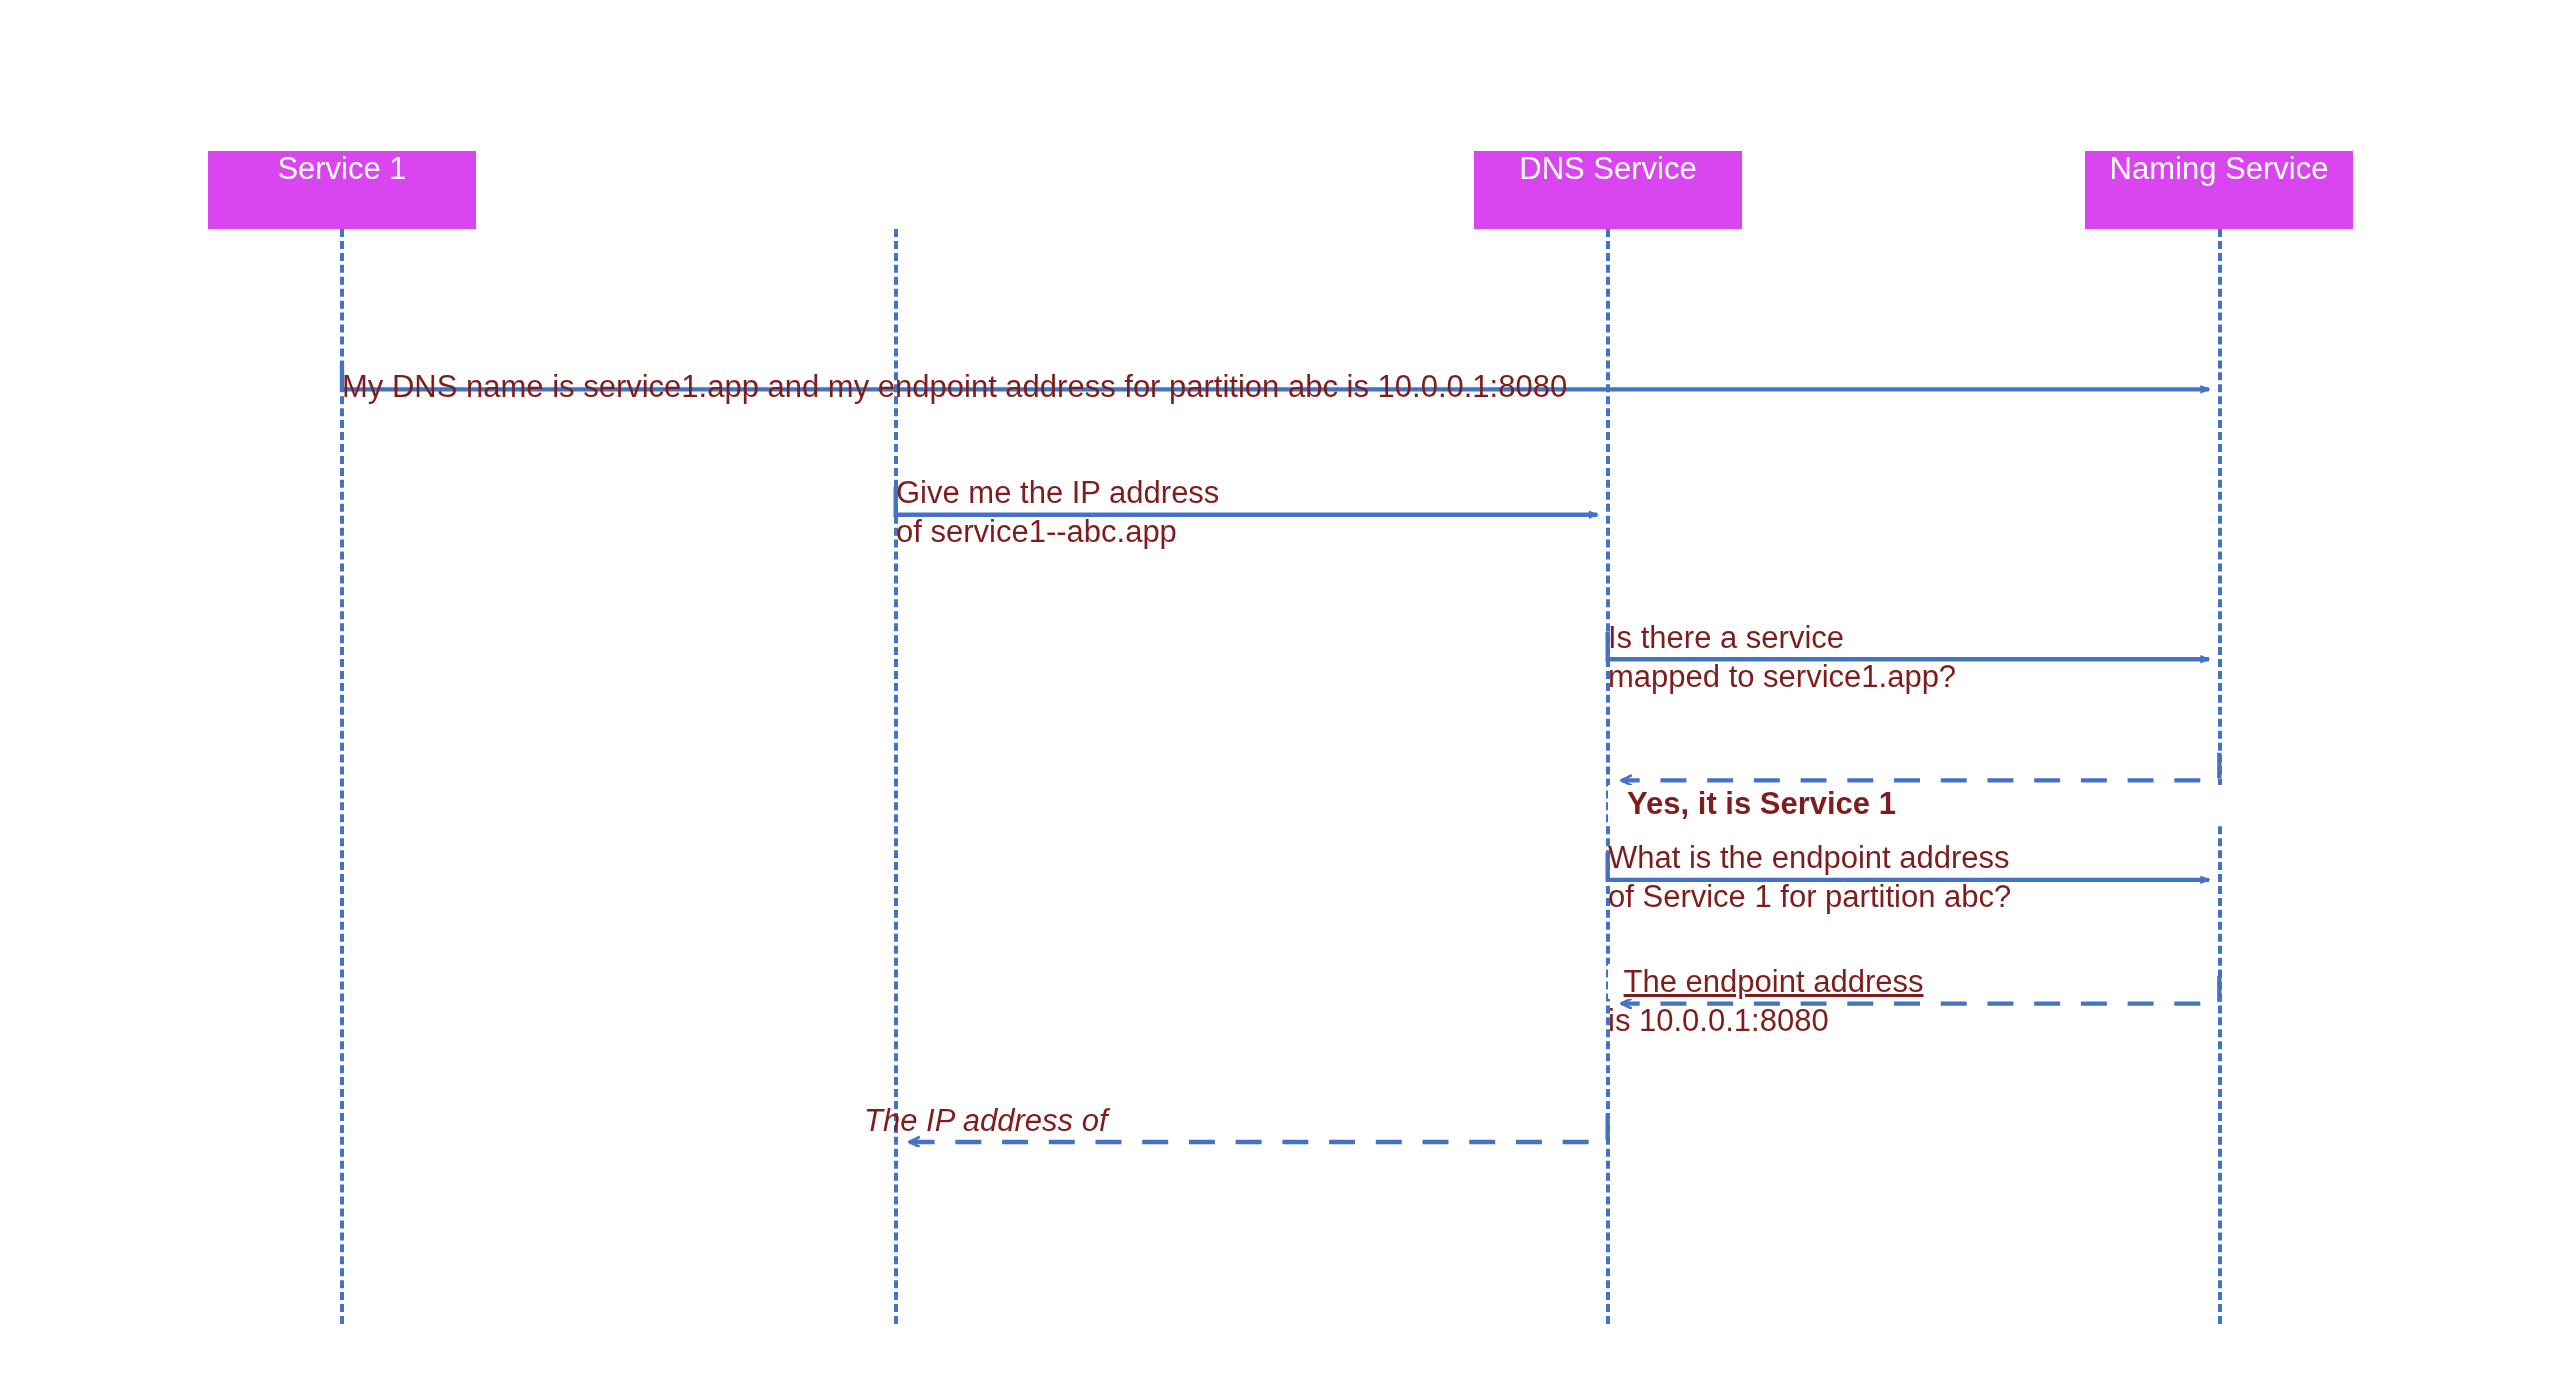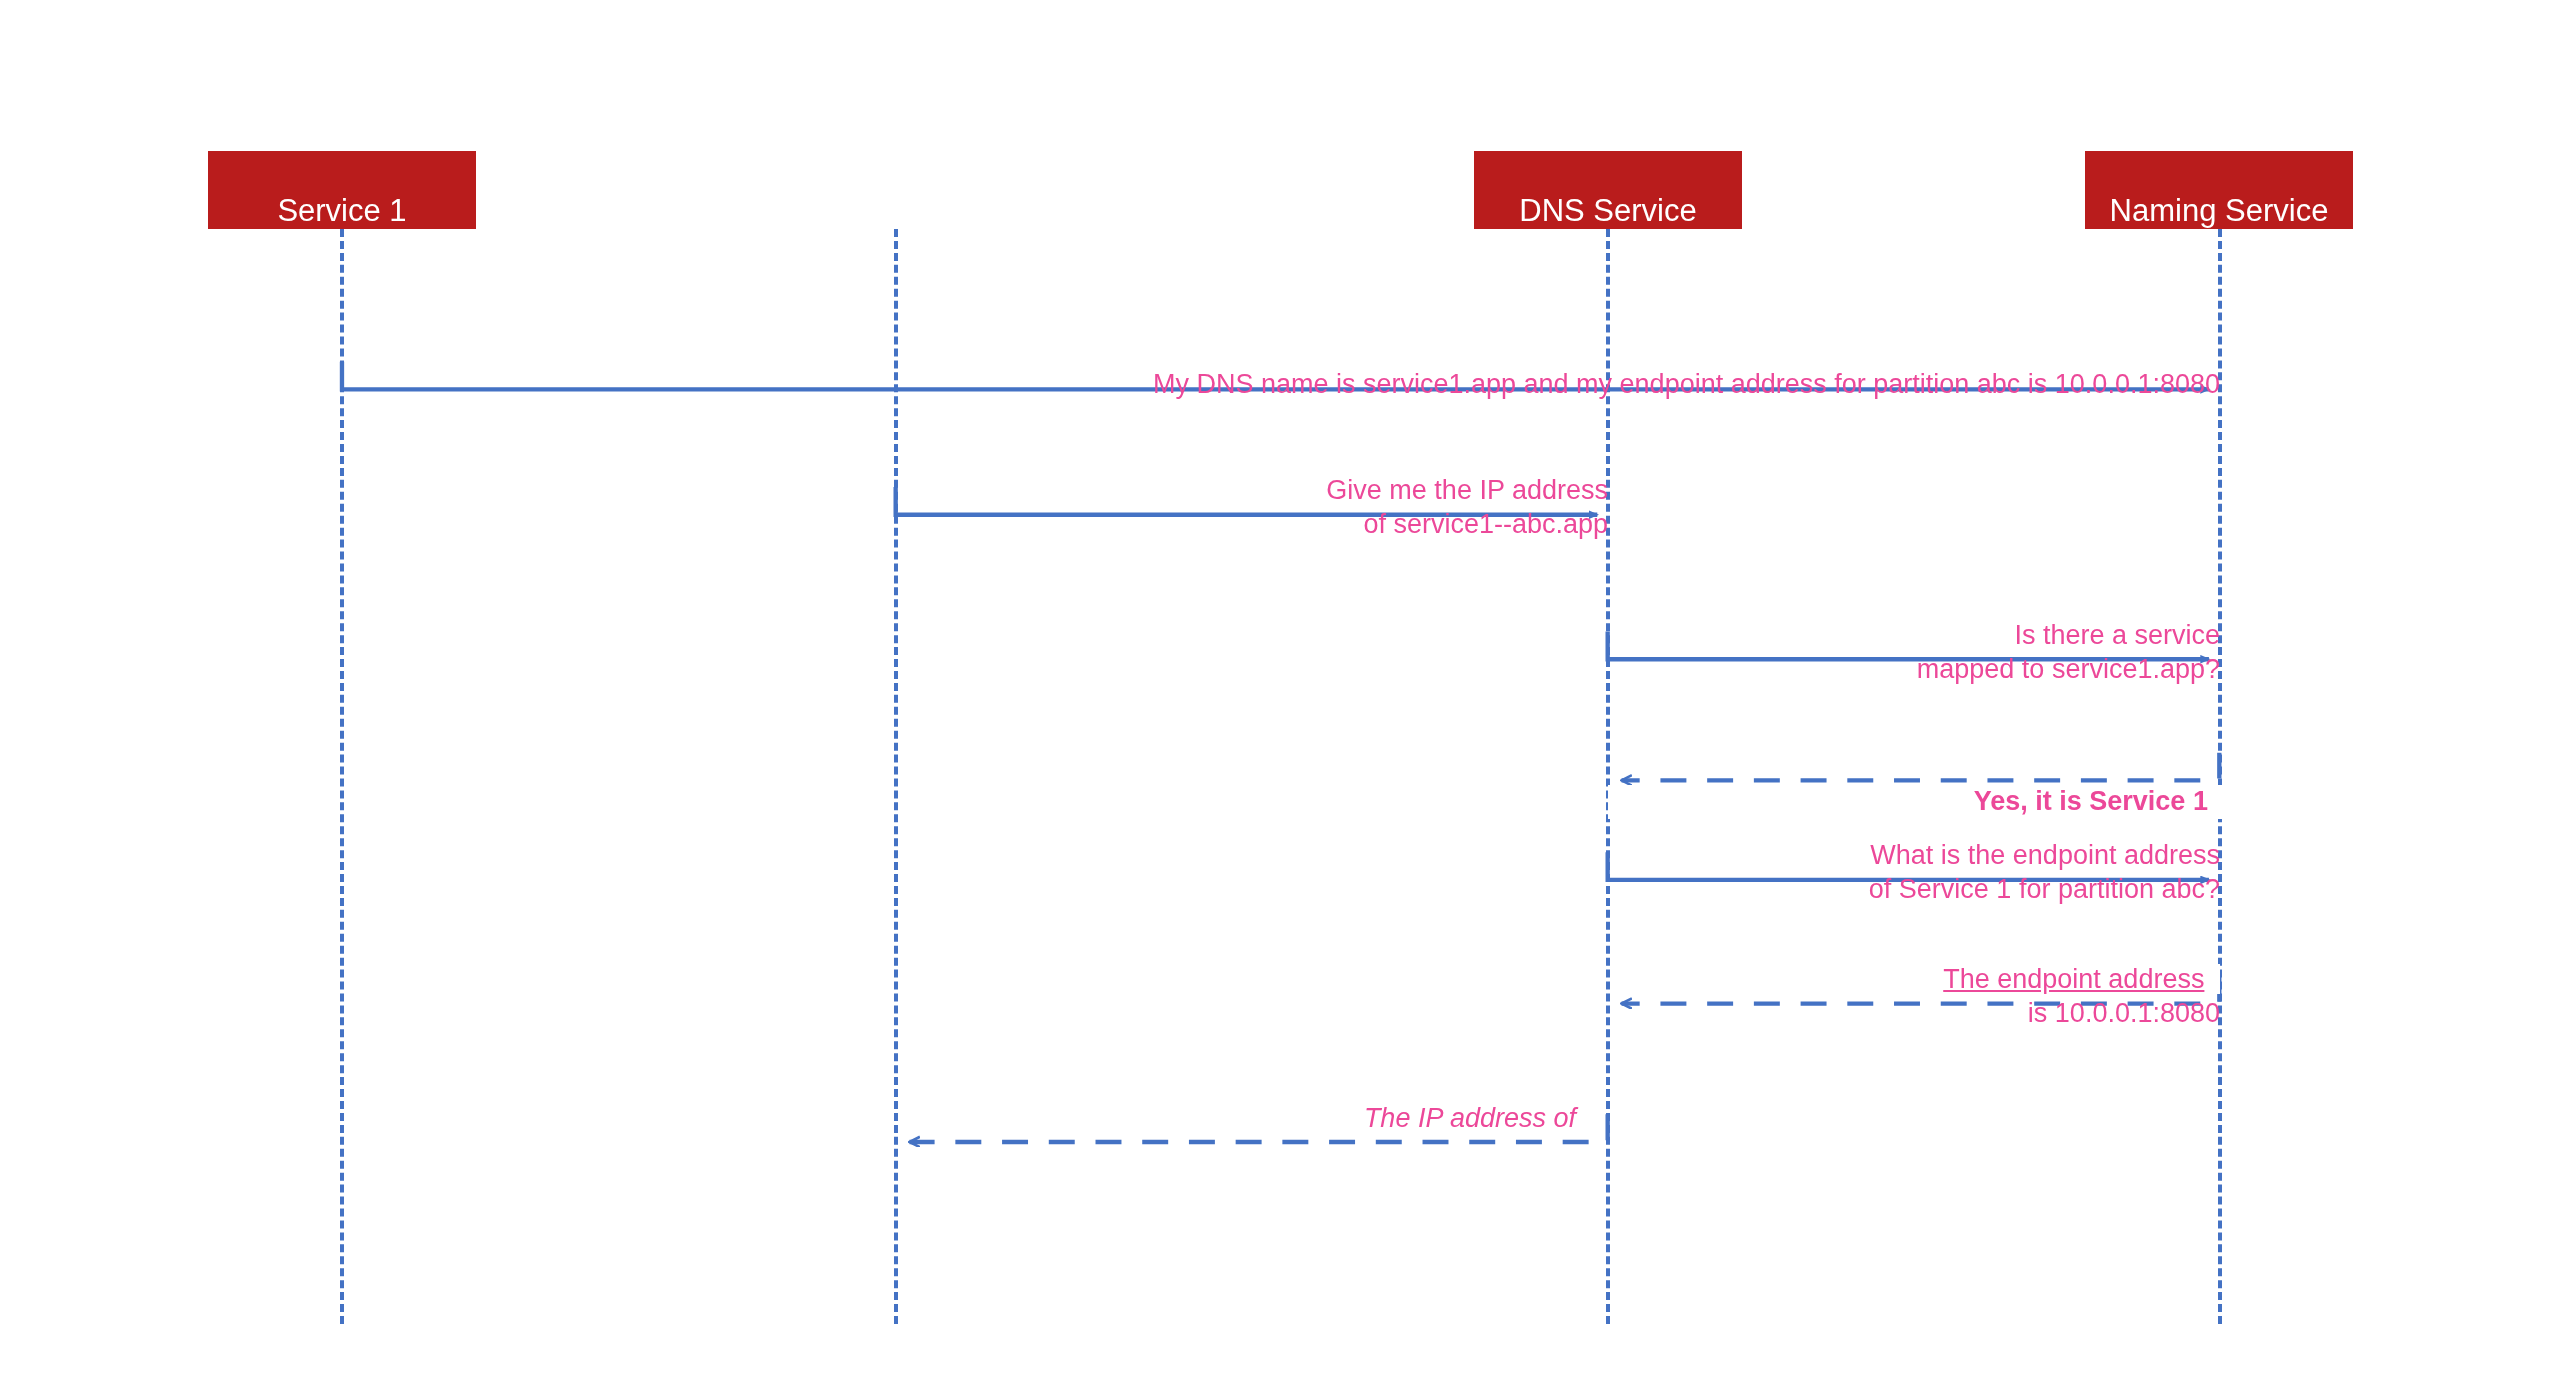--- a/index.html
+++ b/index.html
@@ -8,41 +8,41 @@
     background: #ffffff;
     font-family: 'Segoe UI', Arial, sans-serif;
   }
   .diagram-container {
     position: relative;
     width: 2576px;
     height: 1392px;
   }
   .participant-box {
     position: absolute;
-    background: #b91c1c;
+    background: #d946ef;
     color: #ffffff;
     font-size: 31px;
     display: flex;
-    align-items: flex-end;
+    align-items: flex-start;
     justify-content: center;
     height: 78px;
     width: 268px;
     top: 151px;
   }
   .lifeline {
     position: absolute;
     border-left: 4.3px dashed #4472C4;
     top: 229px;
     height: 1095px;
   }
   .msg-label {
     position: absolute;
-    color: #ec4899;
-    font-size: 27px;
-    text-align: right;
+    color: #7f1d1d;
+    font-size: 31px;
+    text-align: left;
     line-height: 1.25;
     white-space: nowrap;
   }
   svg.arrows {
     position: absolute;
     top: 0;
     left: 0;
     width: 2576px;
     height: 1392px;
     pointer-events: none;

